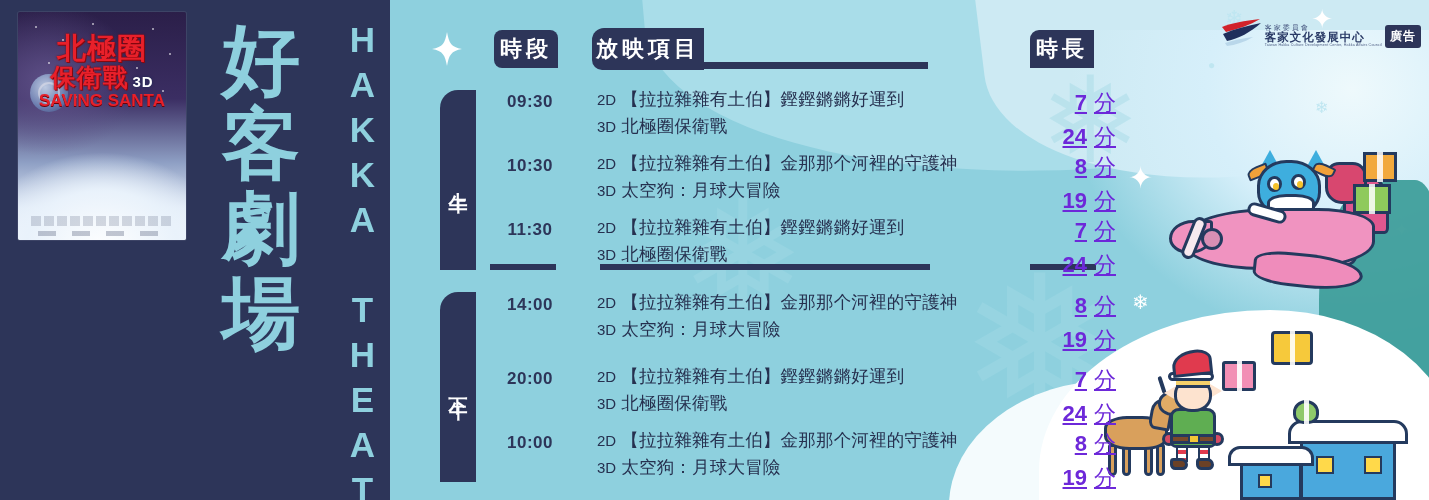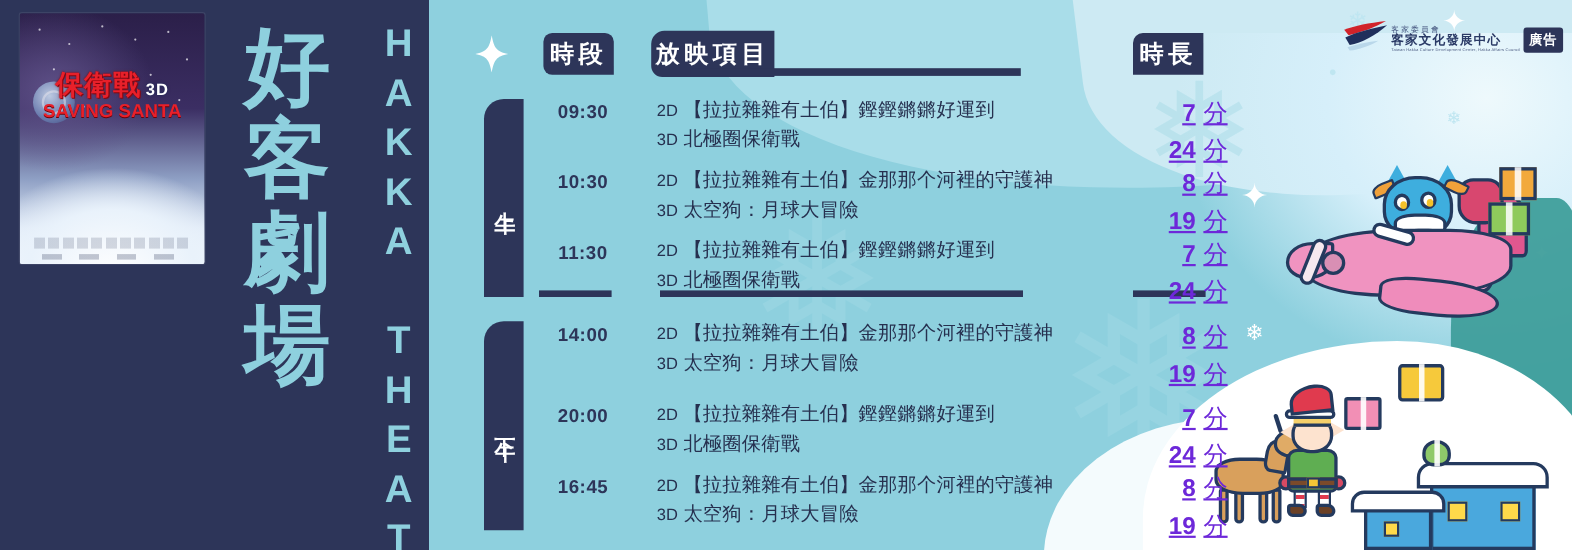--- a/index.html
+++ b/index.html
@@ -551,20 +551,21 @@
           <i style="left:62%;top:10%"></i>
             <i style="left:80%;top:7%"></i>
             <i style="left:90%;top:18%"></i>
           <i style="left:18%;top:22%"></i>
             <i style="left:70%;top:24%"></i>
             <i style="left:55%;top:30%"></i>
           <i style="left:86%;top:34%"></i>
             <i style="left:34%;top:37%"></i>
         </div>
         <div class="orb"></div>
+        <div class="p-title t1">北極圈</div>
         <div class="p-title t2"><span>保衛戰</span><span class="threeD">3D</span></div>
         <div class="p-title t3">SAVING SANTA</div>
         <div class="p-credits"></div>
         <div class="p-credits2"></div>
       </div>
     </div>
 
 
     <div class="vtitle">
       <span>好</span>
@@ -653,21 +654,21 @@
         <div><span class="fmt">2D</span> <span>【拉拉雜雜有土伯】鏗鏗鏘鏘好運到</span></div>
         <div><span class="fmt">3D</span> <span>北極圈保衛戰</span></div>
       </div>
       <div class="durs">
         <div><span class="n">7</span><span class="u">分</span></div>
         <div><span class="n">24</span><span class="u">分</span></div>
       </div>
     </div>
 
     <div class="row" style="top:423px">
-      <div class="time">16:45</div>
+      <div class="time">10:00</div>
       <div class="titles">
         <div><span class="fmt">2D</span> <span>【拉拉雜雜有土伯】金那那个河裡的守護神</span></div>
         <div><span class="fmt">3D</span> <span>太空狗：月球大冒險</span></div>
       </div>
       <div class="durs">
         <div><span class="n">8</span><span class="u">分</span></div>
         <div><span class="n">19</span><span class="u">分</span></div>
       </div>
     </div>
   </div>

